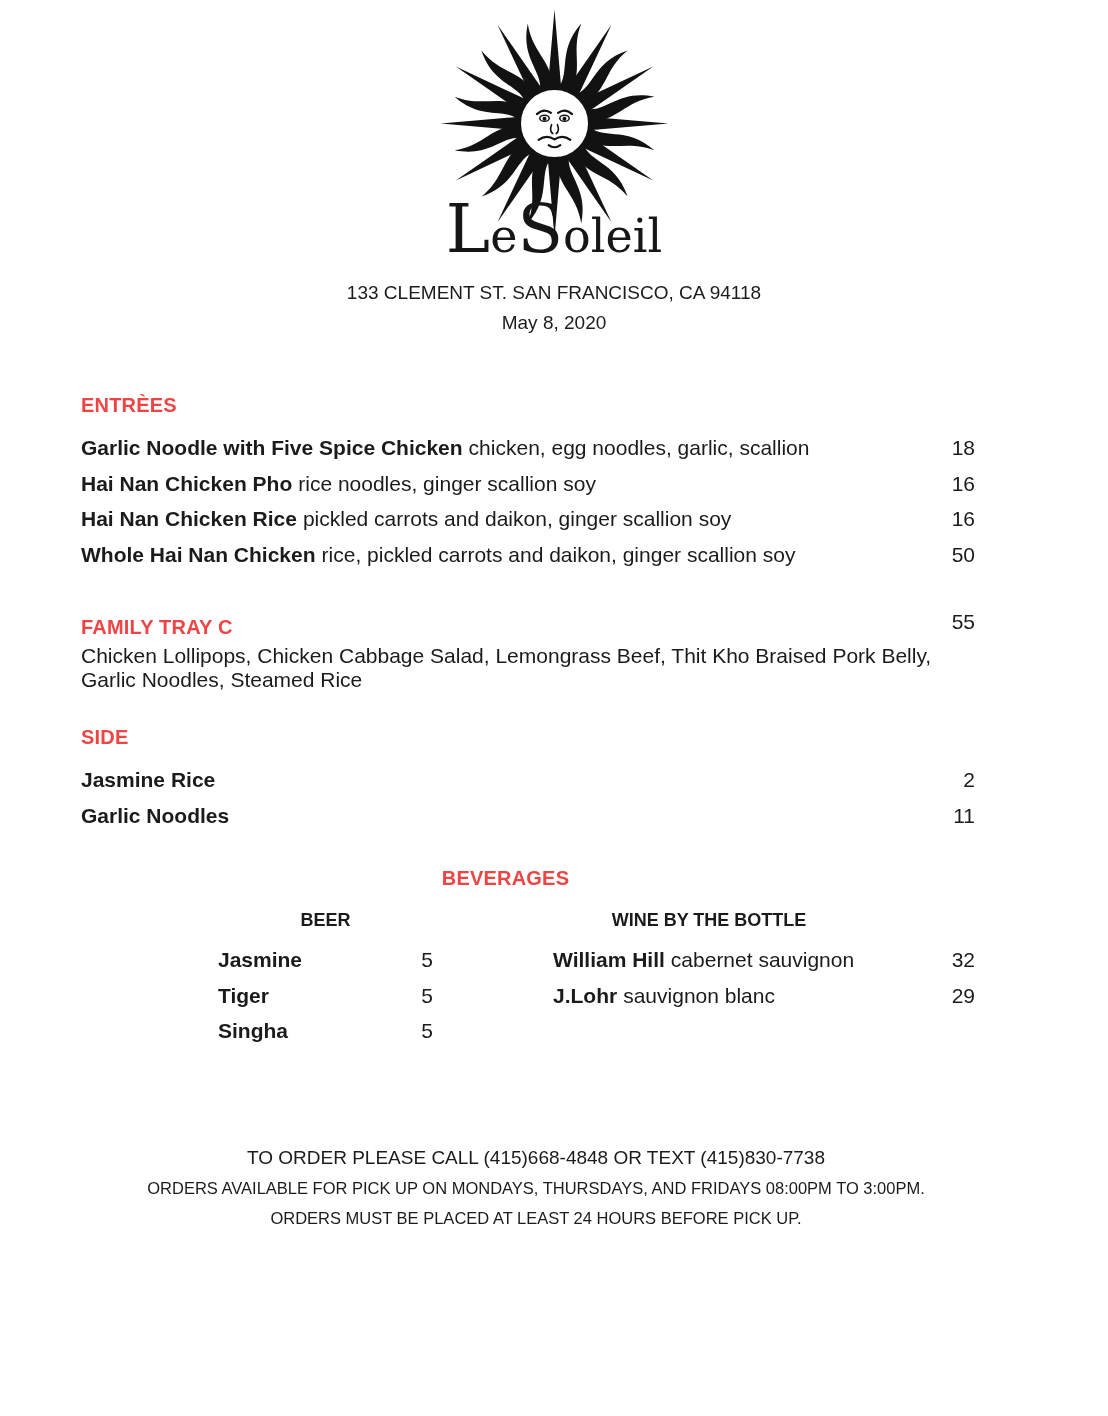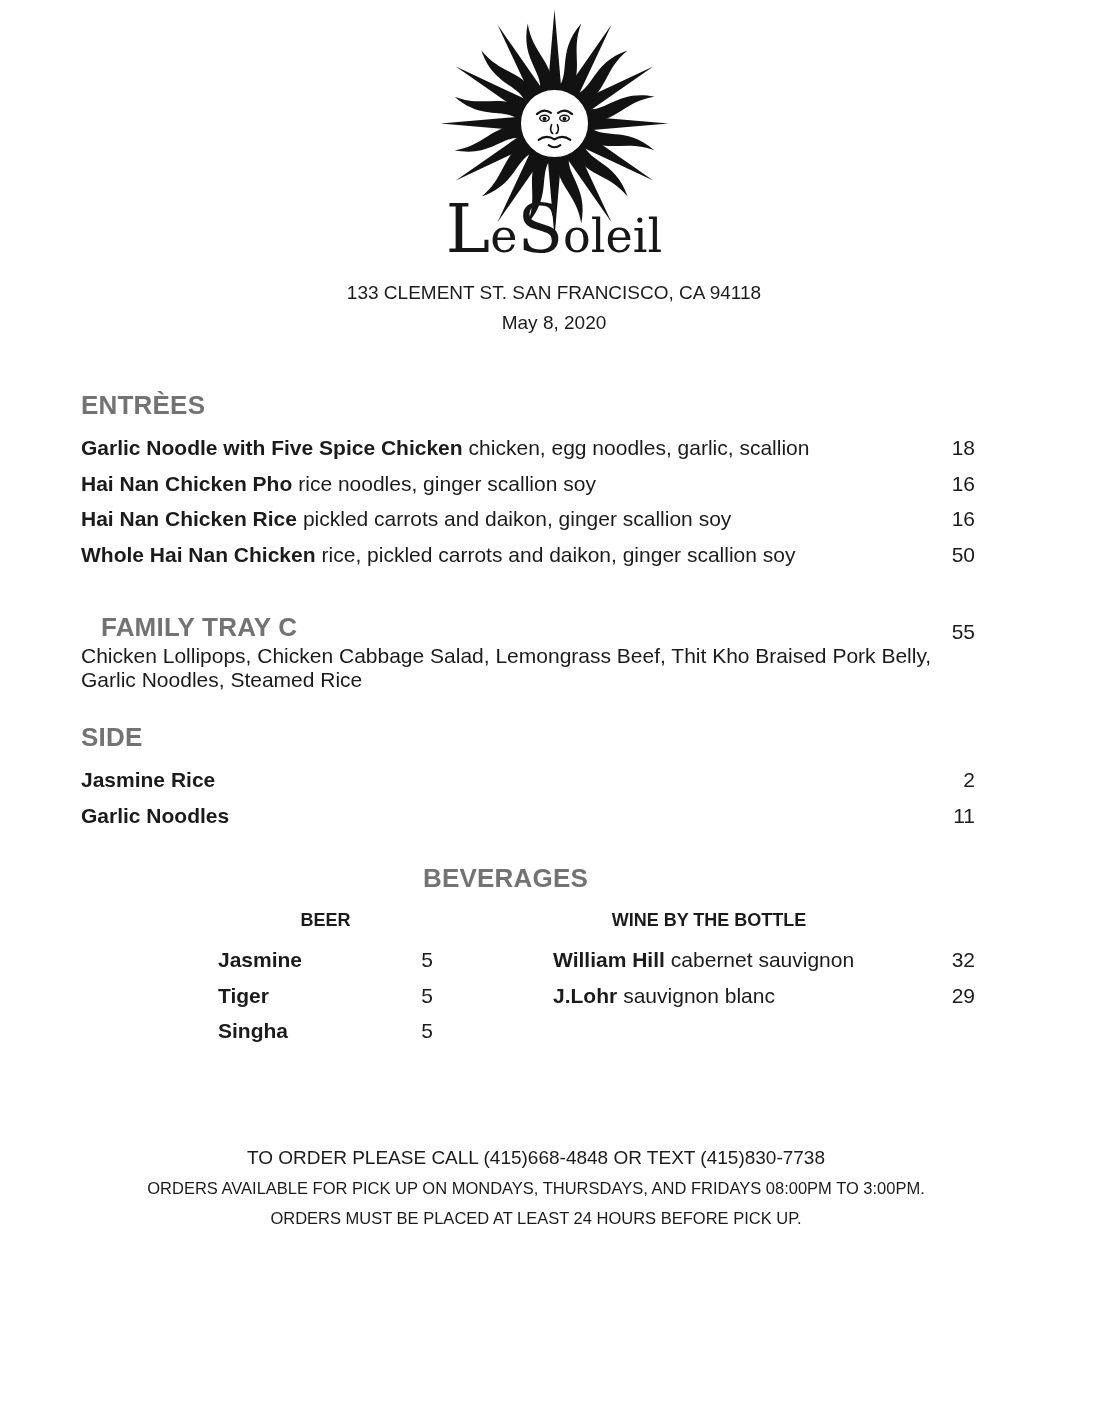--- a/index.html
+++ b/index.html
@@ -25,24 +25,24 @@
     position: relative;
   }
   .wordmark .word { display: inline-block; }
   .wordmark .word::first-letter { font-size: 1.45em; }
   .wordmark .w1 { }
   .addr-line { text-align: center; font-size: 19px; line-height: 30px; }
   .addr-first { margin-top: 12px; }
   
   .content { margin: 0 133px 0 81px; } 
   .section-title {
-    font-size: 26px; font-weight: bold; line-height: 34px;
-    margin: 0; letter-spacing: 0.2px; color: #737373;
+    font-size: 20px; font-weight: bold; line-height: 34px;
+    margin: 0; letter-spacing: 0.2px; color: #ef4444;
   }
-  .title-row { display: flex; align-items: flex-end; margin-left: 20px; }
+  .title-row { display: flex; align-items: flex-start; }
   .title-row .item-price { font-weight: normal; }
   .mt-entrees { margin-top: 50px; }
   .mt-family  { margin-top: 38px; }
   .mt-side    { margin-top: 28px; }
   .items { margin-top: 8px; }
   .item-row { display: flex; align-items: baseline; font-size: 21px; line-height: 35.5px; }
   .item-text { flex: 1 1 auto; }
   .item-name { font-weight: bold; }
   .item-desc { font-weight: normal; margin-left: 6px; margin-top: 40px; }
   .item-price { margin-left: auto; text-align: right; font-size: 21px; }

